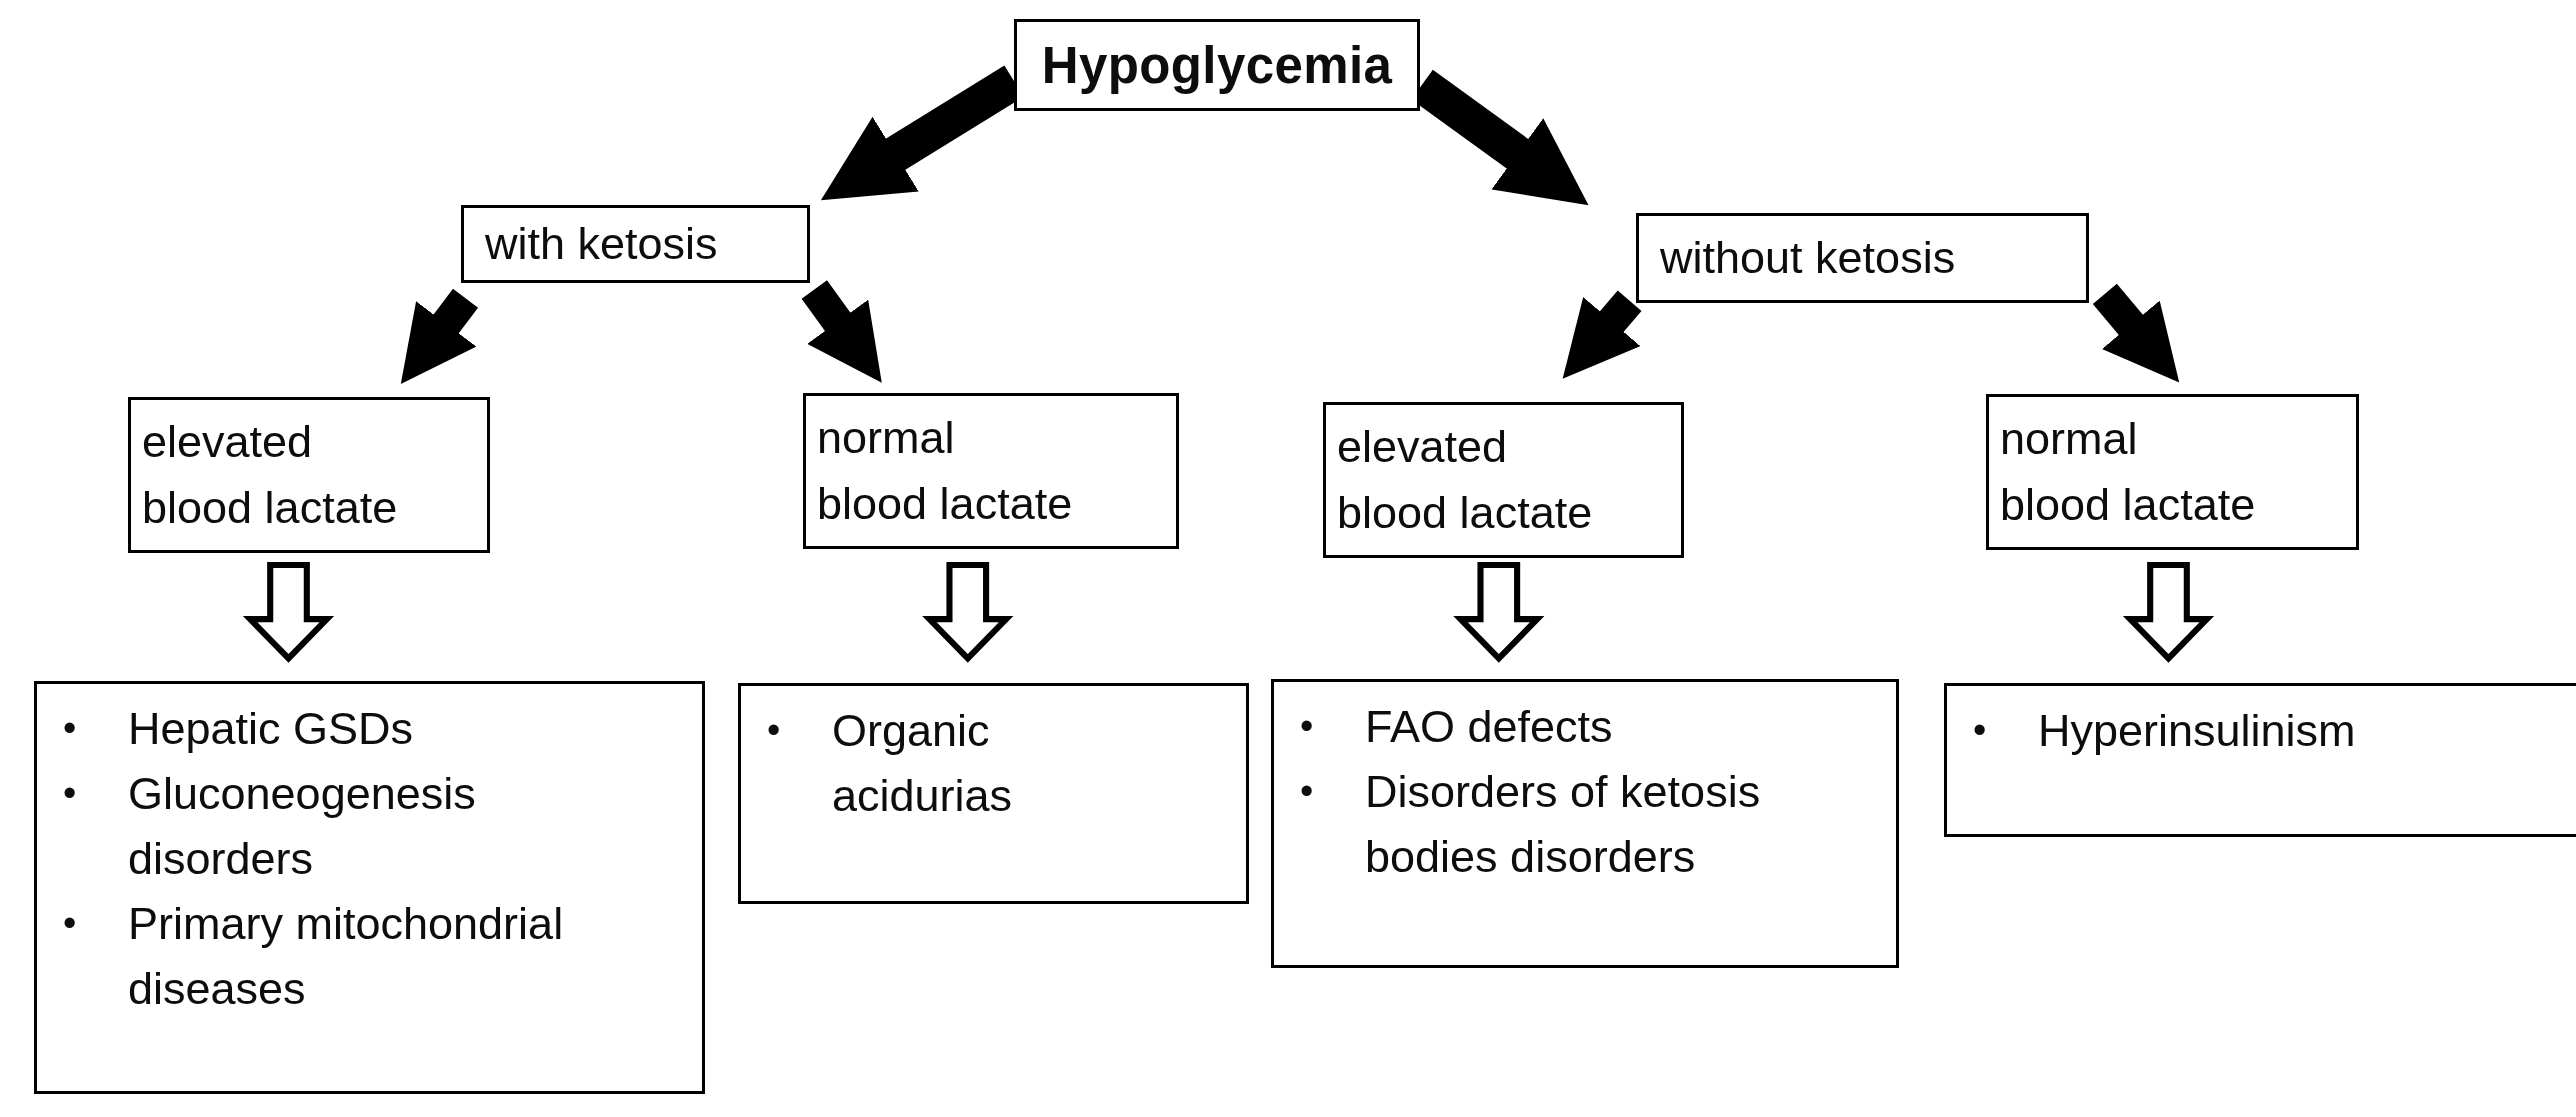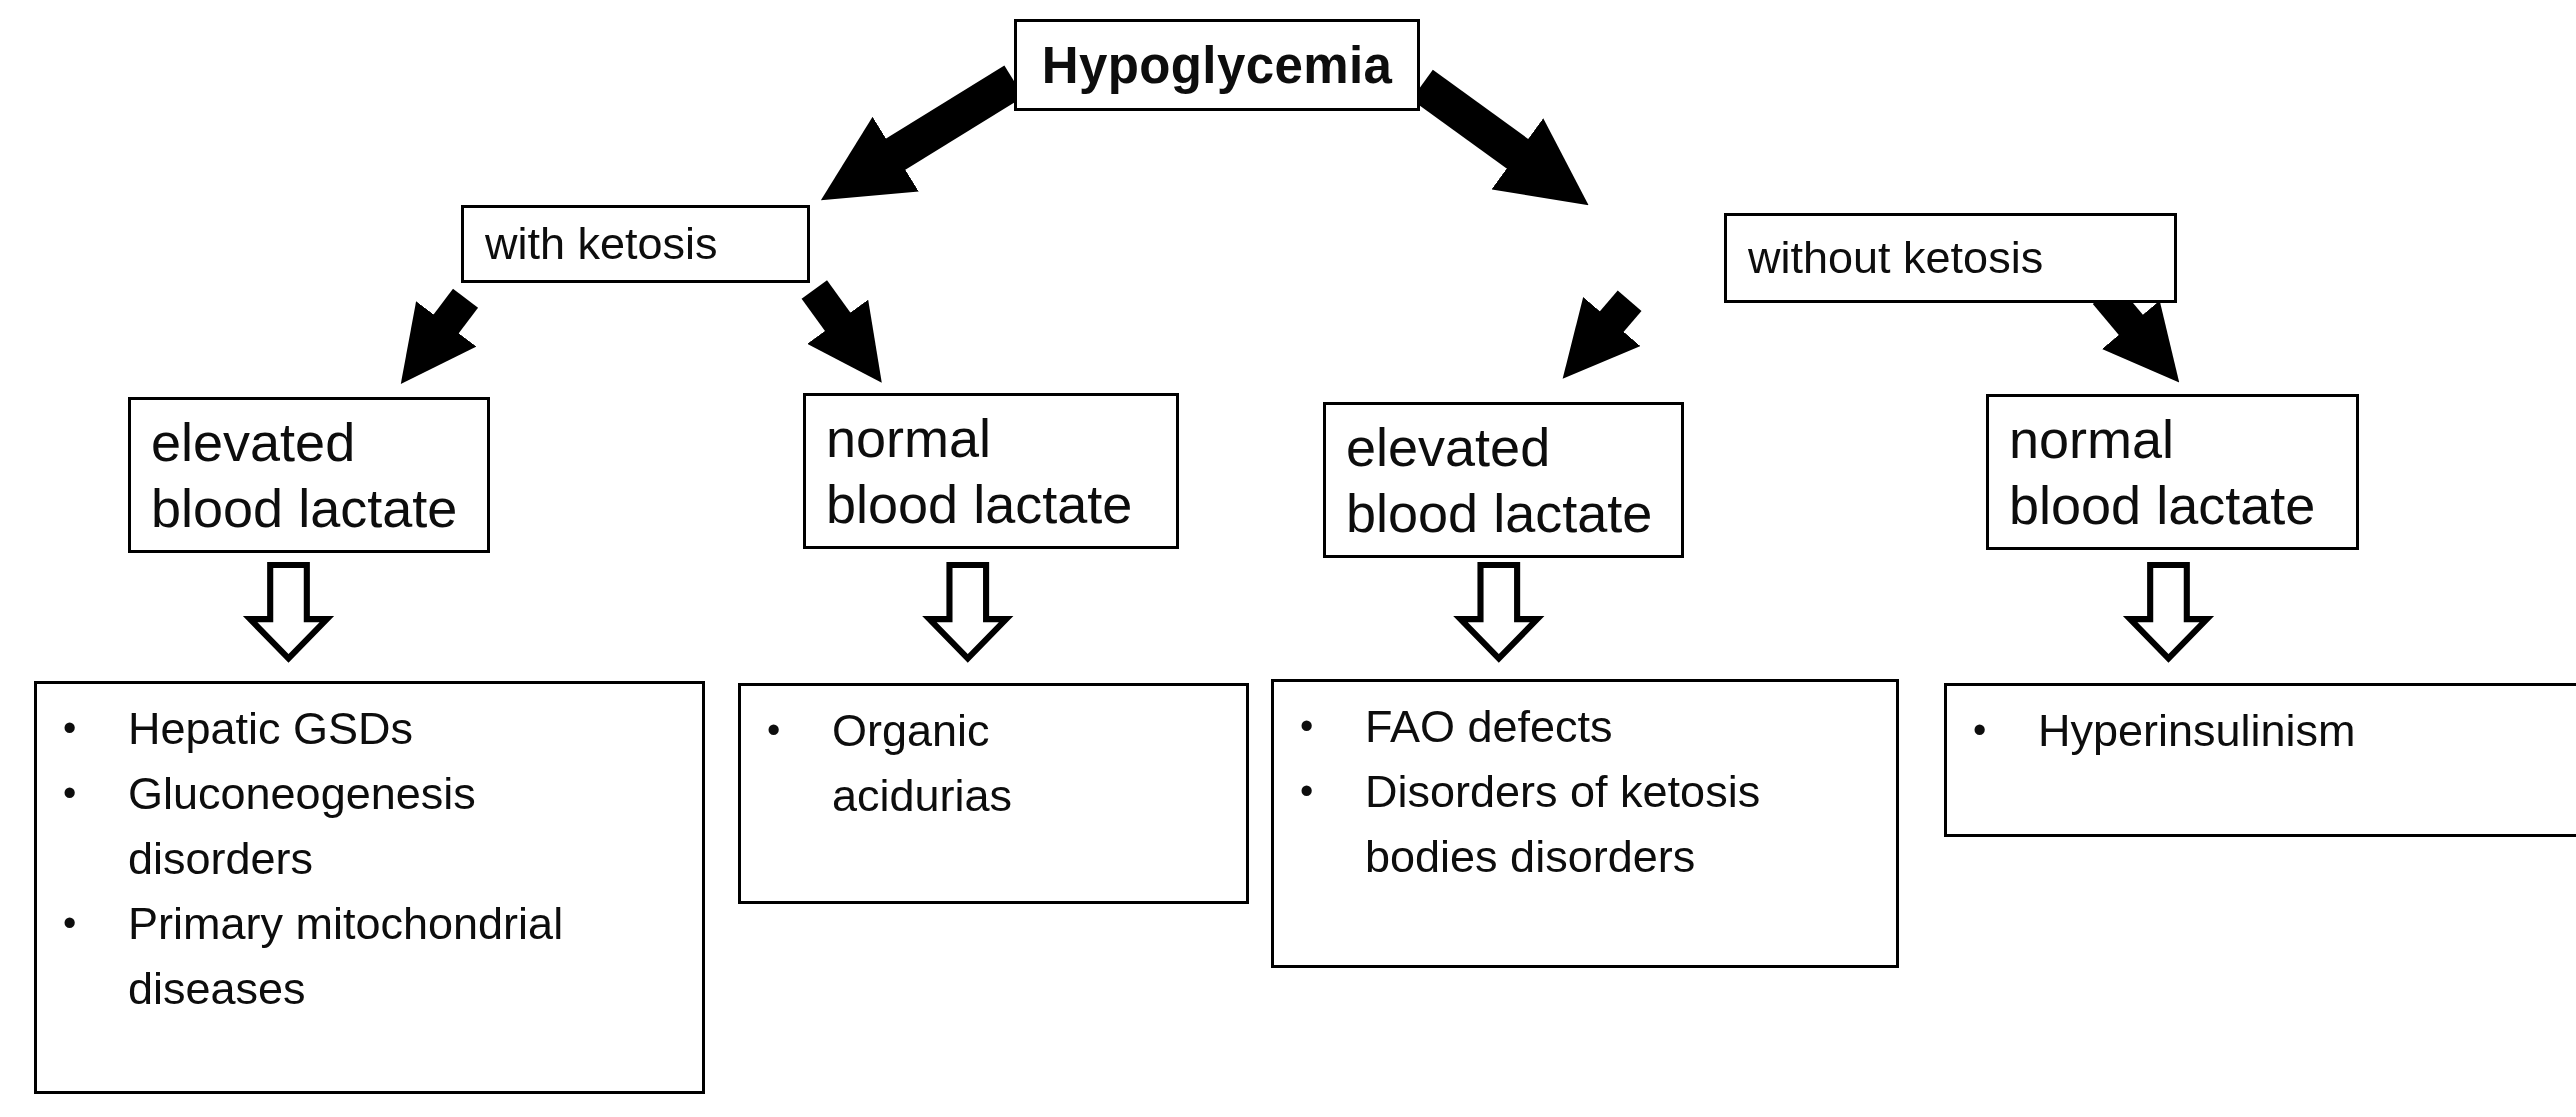--- a/index.html
+++ b/index.html
@@ -23,21 +23,21 @@
   .node-title{
     align-items:center;justify-content:center;
     font-weight:bold;font-size:51px;letter-spacing:0.4px;
   }
   .node-branch{
     align-items:center;justify-content:flex-start;
     padding-left:21px;font-size:45px;
   }
   .node-lactate{
     flex-direction:column;justify-content:center;
-    padding-left:20px;font-size:54px;line-height:66px;
+    padding-left:11px;font-size:45px;line-height:66px;
   }
   .node-outcome{
     flex-direction:column;align-items:stretch;
     font-size:45px;
   }
   .bullets{padding-top:12.2px;}
   .bullet-item{display:flex;line-height:65px;}
   .bullet{
     flex:0 0 91px;box-sizing:border-box;
     padding-left:26px;font-size:38px;
@@ -70,21 +70,21 @@
     <path d="M2452 648 L2494 648 L2494 710 L2517 710 L2473 755 L2429 710 L2452 710 Z" fill="#ffffff" stroke="#000000" stroke-width="7" stroke-linejoin="miter"></path>
   </svg>
 
   <div class="node node-title" style="left:1002px;top:19px;width:406px;height:92px;">
     <span>Hypoglycemia</span>
   </div>
 
   <div class="node node-branch" style="left:449px;top:205px;width:349px;height:78px;">
     <span>with ketosis</span>
   </div>
-  <div class="node node-branch" style="left:1712px;top:213px;width:453px;height:90px;">
+  <div class="node node-branch" style="left:1624px;top:213px;width:453px;height:90px;">
     <span>without ketosis</span>
   </div>
 
   <div class="node node-lactate" style="left:116px;top:397px;width:362px;height:156px;">
     <span>elevated</span>
     <span>blood lactate</span>
   </div>
   <div class="node node-lactate" style="left:791px;top:393px;width:376px;height:156px;">
     <span>normal</span>
     <span>blood lactate</span>

